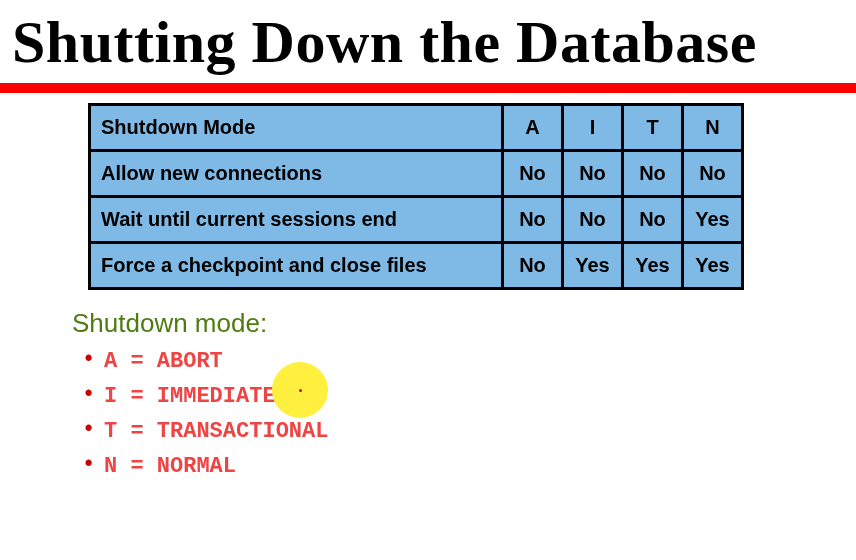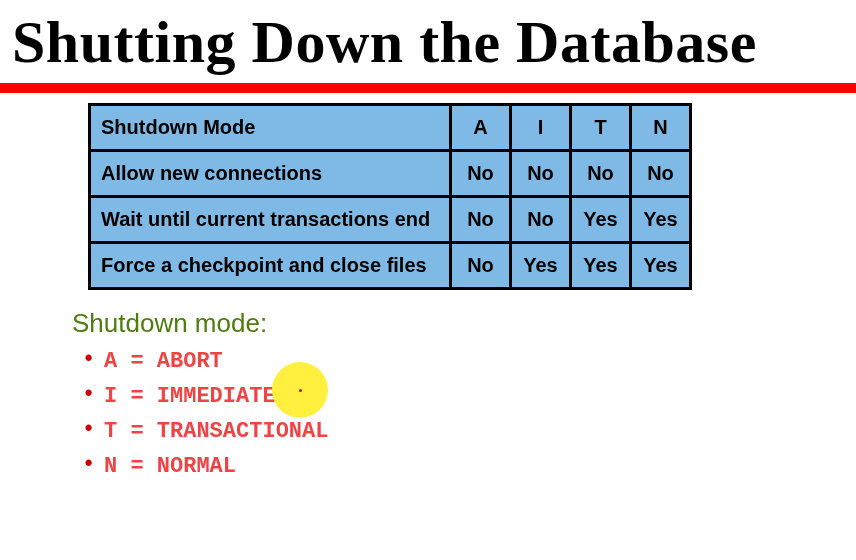--- a/index.html
+++ b/index.html
@@ -22,21 +22,21 @@
     letter-spacing: 0.5px;
   }
   .redbar {
     height: 10px;
     background: #ff0000;
     margin-top: 6px;
     width: 100%;
   }
   .tablewrap {
     margin: 10px 0 0 88px;
-    width: 604px;
+    width: 656px;
   }
   table {
     border-collapse: collapse;
     width: 100%;
     background: #7fb9e6;
   }
   th, td {
     border: 3px solid #000;
     padding: 10px 10px;
     font-size: 20px;
@@ -110,24 +110,24 @@
       <th class="mode">N</th>
     </tr>
     <tr>
       <td>Allow new connections</td>
       <td class="mode">No</td>
       <td class="mode">No</td>
       <td class="mode">No</td>
       <td class="mode">No</td>
     </tr>
     <tr>
-      <td>Wait until current transactions end</td>
+      <td>Wait until current sessions end</td>
       <td class="mode">No</td>
       <td class="mode">No</td>
-      <td class="mode">Yes</td>
+      <td class="mode">No</td>
       <td class="mode">Yes</td>
     </tr>
     <tr>
       <td>Force a checkpoint and close files</td>
       <td class="mode">No</td>
       <td class="mode">Yes</td>
       <td class="mode">Yes</td>
       <td class="mode">Yes</td>
     </tr>
   </tbody>

